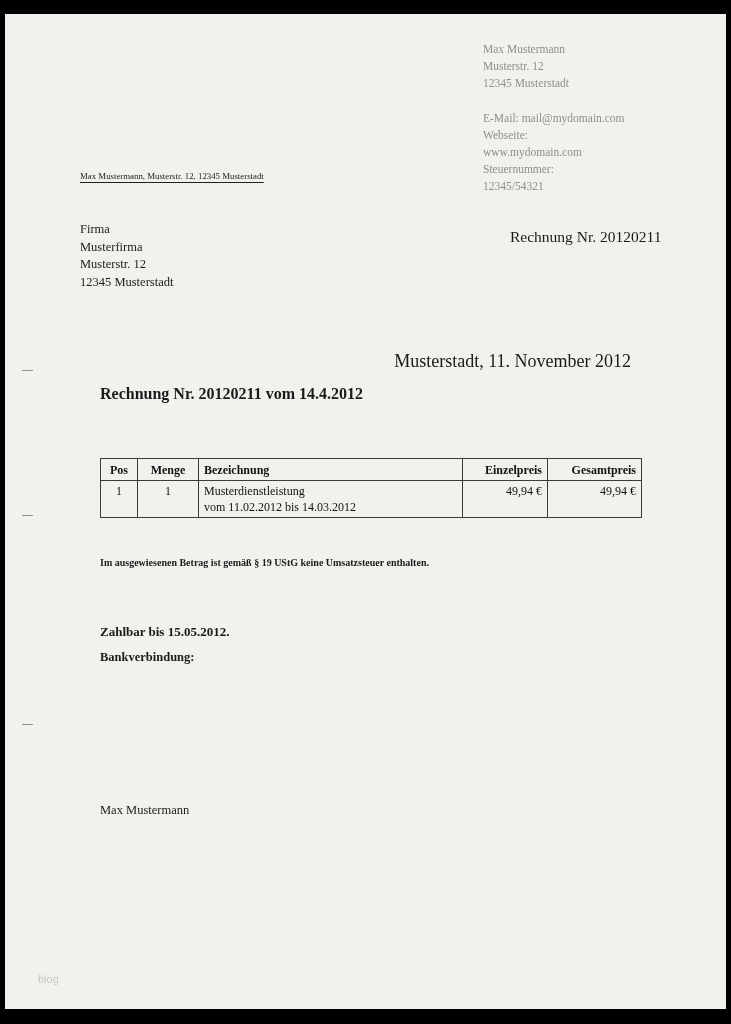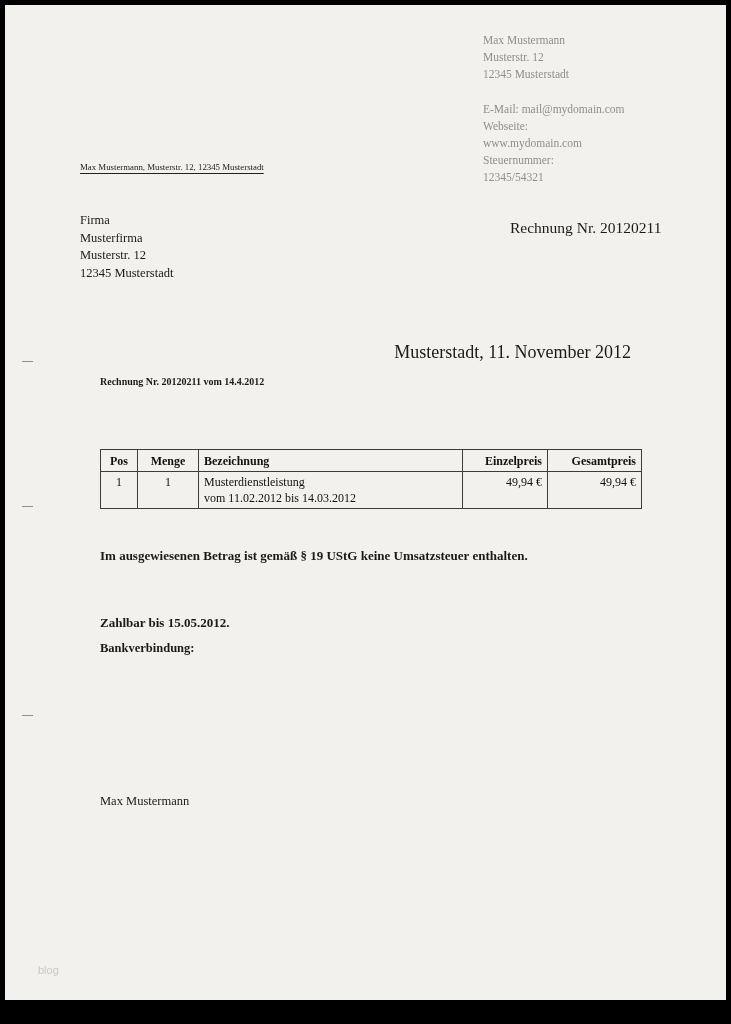--- a/index.html
+++ b/index.html
@@ -11,21 +11,21 @@
   .frame {
     position: relative;
     width: 731px;
     height: 1024px;
     background: #000;
     overflow: hidden;
   }
   .page {
     position: absolute;
     left: 5px;
-    top: 5px;
+    top: 14px;
     width: 721px;
     height: 995px;
     background: #f2f1ee;
     color: #1a1a1a;
   }
   .abs { position: absolute; }
 
   .sender {
     left: 478px;
     top: 27px;
@@ -63,21 +63,21 @@
   .date-line {
     right: 95px;
     top: 337px;
     font-size: 18px;
     white-space: nowrap;
   }
 
   .subject {
     left: 95px;
     top: 371px;
-    font-size: 10px;
+    font-size: 16px;
     font-weight: bold;
     white-space: nowrap;
   }
 
   table.items {
     position: absolute;
     left: 95px;
     top: 444px;
     width: 541px;
     border-collapse: collapse;
@@ -115,21 +115,21 @@
     font-weight: bold;
     white-space: nowrap;
   }
   .total-value {
     position: absolute;
     right: 7px;
     font-size: 12px;
     white-space: nowrap;
   }
 
-  .tax-note  { left: 95px; top: 543px; font-size: 13px; font-weight: bold; white-space: nowrap; }
+  .tax-note  { left: 95px; top: 543px; font-size: 10px; font-weight: bold; white-space: nowrap; }
   .due-note  { left: 95px; top: 578px; font-size: 13px; font-weight: bold; white-space: nowrap; margin-top: 32px; }
   .bank-head { left: 95px; top: 636px; font-size: 12.5px; font-weight: bold; white-space: nowrap; }
   .bank-block { left: 95px; top: 670px; font-size: 12.5px; line-height: 17.3px; white-space: nowrap; }
   .signature { left: 95px; top: 789px; font-size: 12.5px; white-space: nowrap; }
 
   .fold-mark {
     position: absolute;
     left: 17px;
     width: 11px;
     height: 1px;

